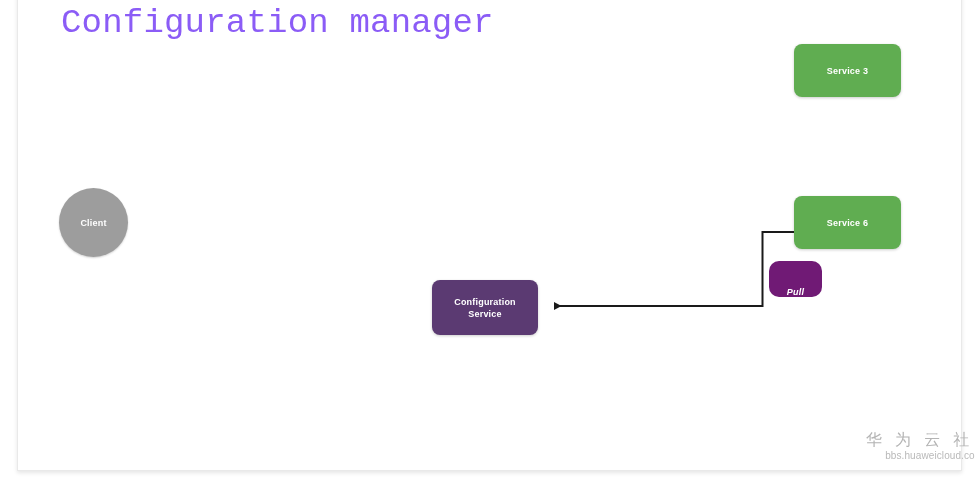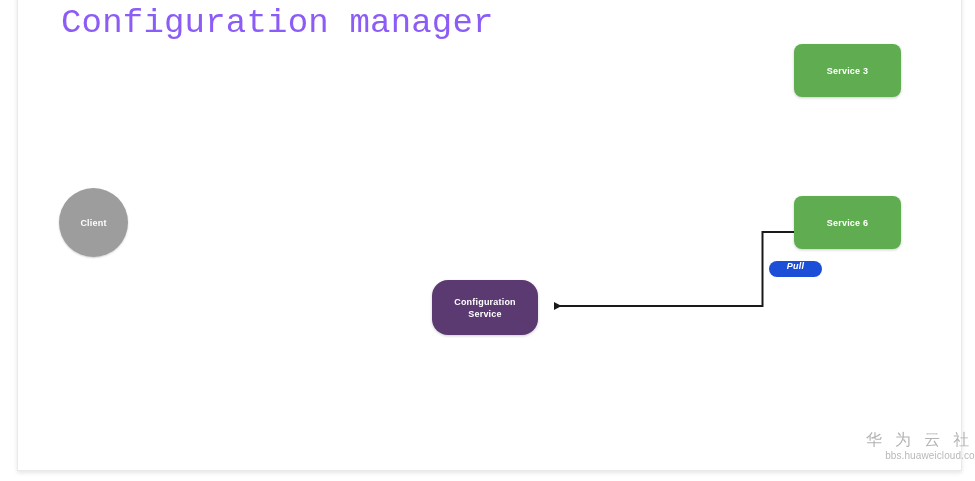--- a/index.html
+++ b/index.html
@@ -86,21 +86,21 @@
   #service-1 { top: 202px; }
 
   
   #config-manager-node {
     position: absolute;
     left: 414px;
     top: 286px;
     width: 106px;
     height: 55px;
     background: #5b3a72;
-    border-radius: 16px;
+    border-radius: 8px;
     display: flex;
     align-items: center;
     justify-content: center;
     box-shadow: 0 1px 3px rgba(0,0,0,0.20);
   }
 
   
   #connector-svg {
     position: absolute;
     left: 0;
@@ -109,25 +109,25 @@
     height: 481px;
     pointer-events: none;
   }
 
   
   #pull-label {
     position: absolute;
     left: 751px;
     top: 267px;
     width: 53px;
-    height: 16px;
-    background: #1d4ed8;
+    height: 36px;
+    background: #701a75;
     border-radius: 10px;
     display: flex;
-    align-items: flex-start;
+    align-items: flex-end;
     justify-content: center;
   }
   #pull-label .pill-text {
     font-family: "Liberation Sans", sans-serif;
     font-size: 9px;
     font-weight: bold;
     font-style: italic;
     color: #ffffff;
     letter-spacing: 0.3px;
   }

